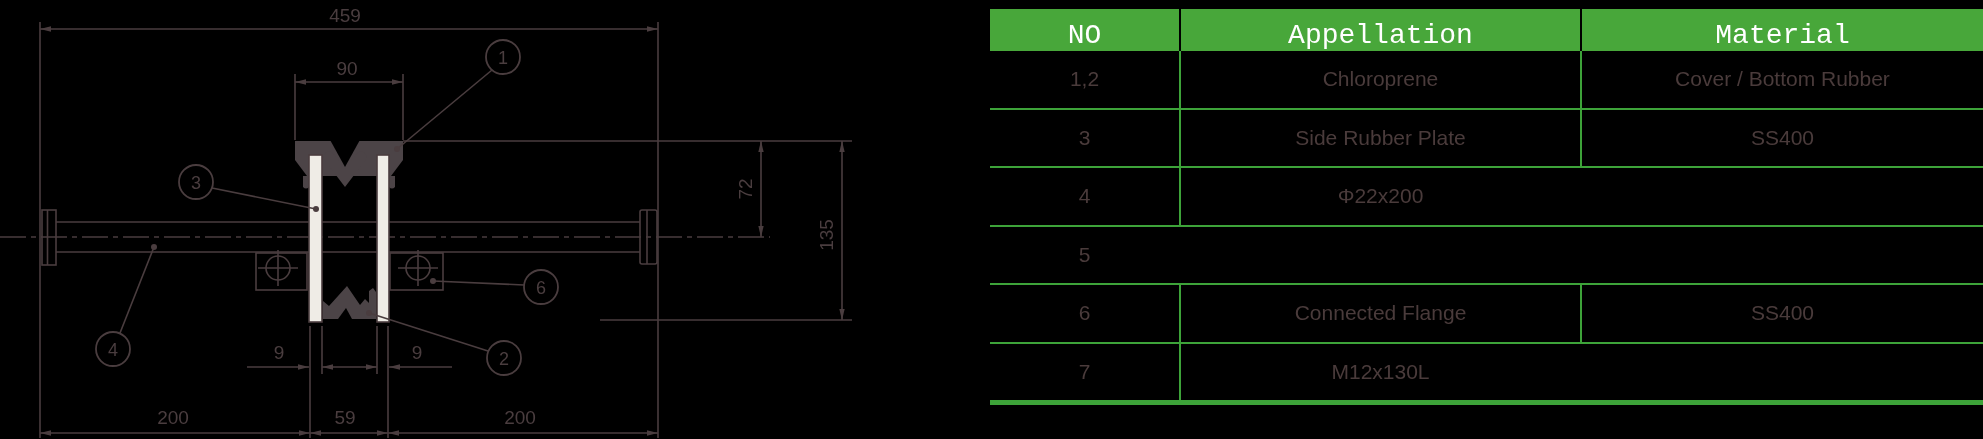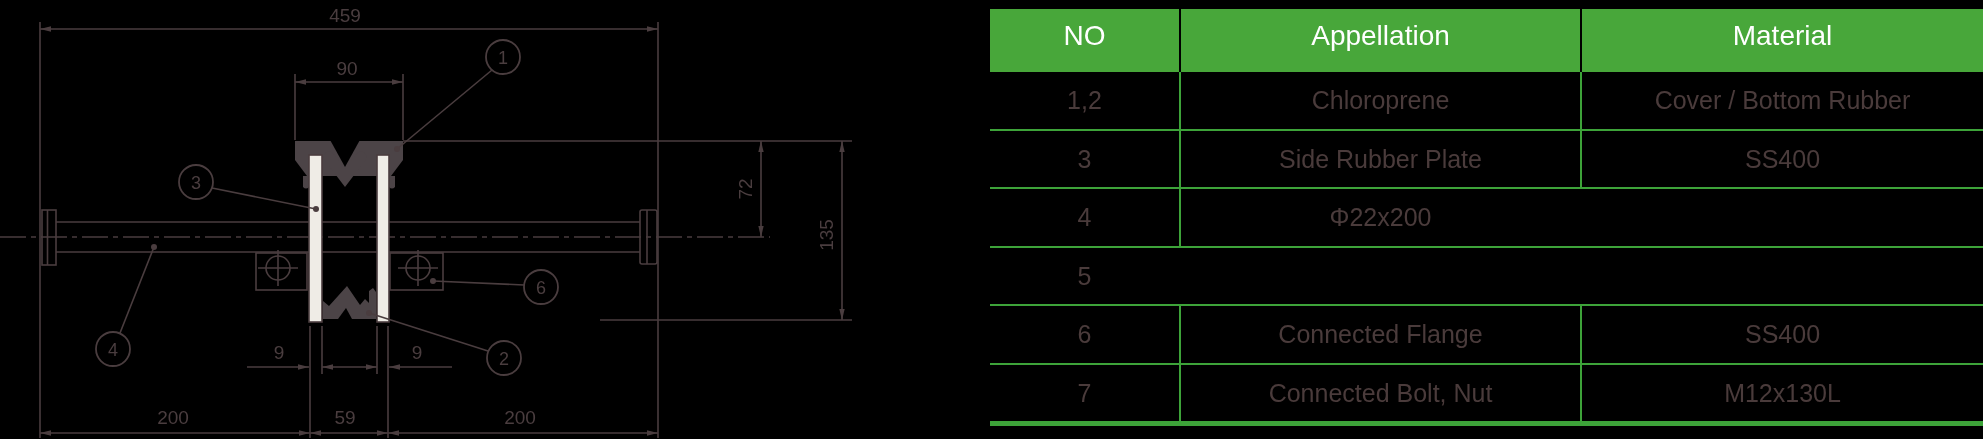--- a/index.html
+++ b/index.html
@@ -4,27 +4,27 @@
 <style>
   html,body{margin:0;padding:0;background:#000;width:1983px;height:439px;overflow:hidden;
             font-family:"Liberation Sans",sans-serif;}
   .stage{position:relative;width:1983px;height:439px;background:#000;}
 
   
   .drawing{position:absolute;left:0;top:0;}
 
   
   .ptable{position:absolute;left:990px;top:9px;width:993px;}
-  .thead{display:grid;grid-template-columns:189px 401px 403px;height:63px;background:var(--hdr);}
+  .thead{display:grid;grid-template-columns:189px 401px 403px;height:42px;background:var(--hdr);font-family:Liberation Mono, monospace;}
   .th{color:#fff;font-size:28px;text-align:center;line-height:53px;font-weight:400;}
   .th + .th{border-left:2px solid #000000;}
   .trow{display:grid;grid-template-columns:189px 401px 403px;height:56.5px;
         border-bottom:2px solid var(--grid);}
   .trow:last-child{border-bottom:5px solid var(--grid);}
-  .td{color:var(--btxt);font-size:25px;text-align:center;line-height:56.5px;white-space:nowrap;}
+  .td{color:var(--btxt);font-size:21px;text-align:center;line-height:56.5px;white-space:nowrap;}
   .td + .td{border-left:2px solid var(--grid);}
 
   :root{--hdr:#48a73a;--grid:#3da339;--btxt:#4a3b3b;--ln:#4a3d3f;}
 
   svg text{font-family:"Liberation Sans",sans-serif;fill:var(--ln);}
   .dimtxt{font-size:19px;}
   .ctxt{font-size:18px;}
 </style>
 </head>
 <body>
@@ -185,18 +185,17 @@
     <div class="trow">
       <div class="td">5</div>
     </div>
     <div class="trow">
       <div class="td">6</div>
       <div class="td">Connected Flange</div>
       <div class="td">SS400</div>
     </div>
     <div class="trow">
       <div class="td">7</div>
-      <div class="td">Connected Bolt, Nut</div>
       <div class="td">M12x130L</div>
     </div>
   </div>
 
 </div>
 
 </body></html>

